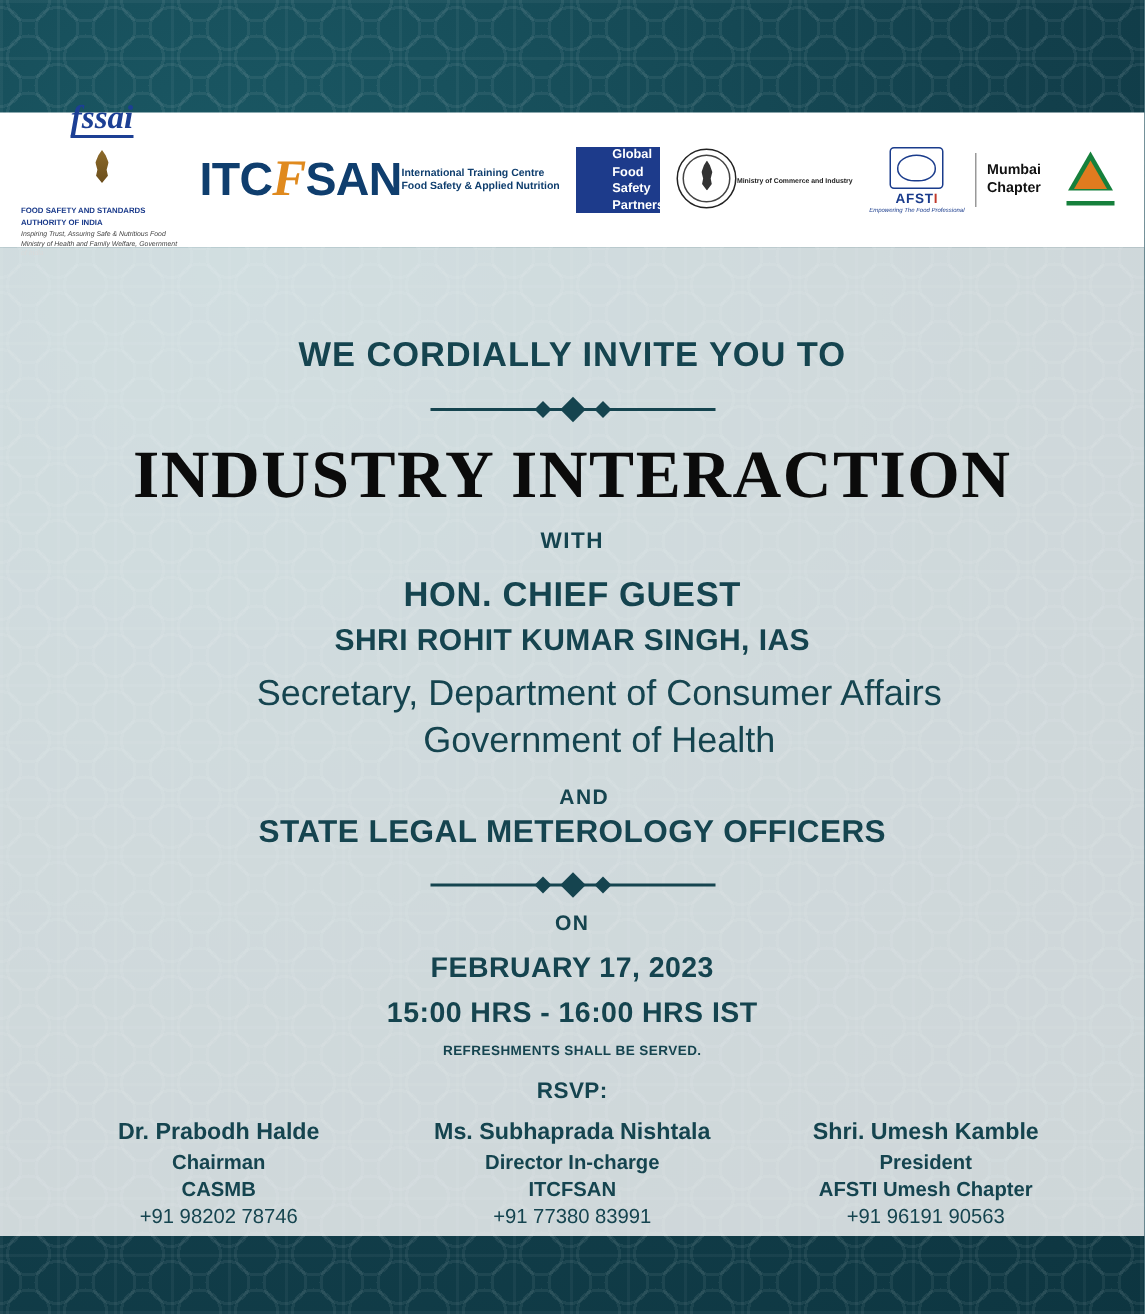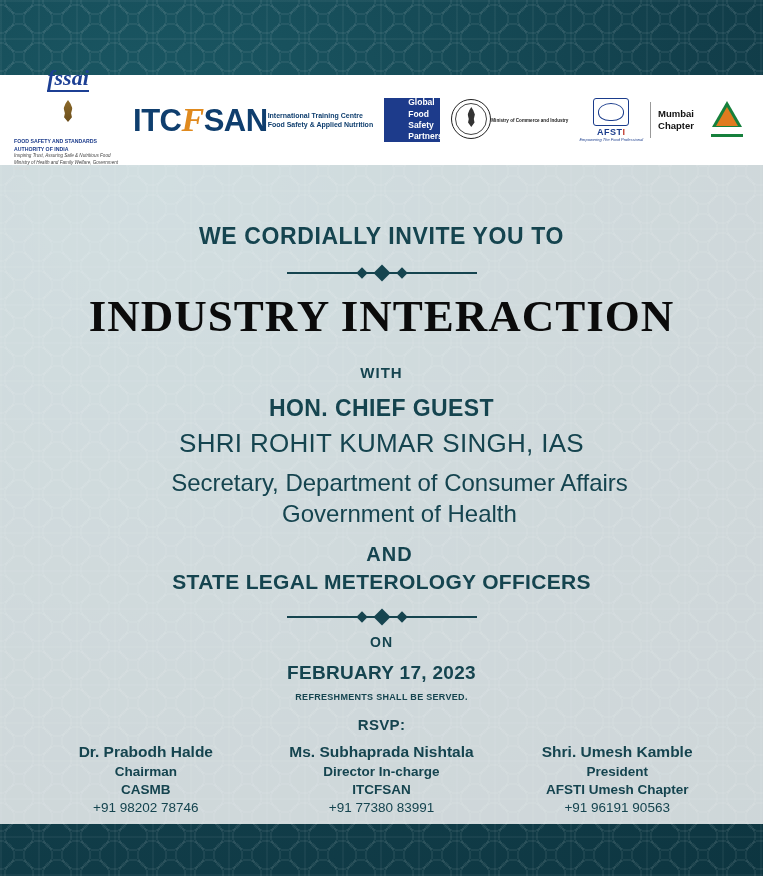--- a/index.html
+++ b/index.html
@@ -316,52 +316,52 @@
     transform: rotate(45deg);
   }
   .divider .dia.s1 { margin-left: -24px; width: 8px; height: 8px; top: 3px;}
   .divider .dia.s2 { margin-left: 16px; width: 8px; height: 8px; top: 3px;}
   .title {
     font-family: "Liberation Serif", serif;
     font-size: 45px;
     font-weight: bold;
     letter-spacing: 1px;
     color: #0b0b0b;
-    margin: 6px 0 22px 0;
+    margin: 6px 0 10px 0;
   }
   .with {
     font-size: 15px;
     font-weight: bold;
     letter-spacing: 1px;
     color: #15444f;
     margin-bottom: 14px;
   }
   .chiefguest {
     font-size: 23px;
     font-weight: bold;
     color: #15444f;
     letter-spacing: 0.4px;
   }
   .guestname {
-    font-size: 26px;
-    font-weight: normal;
+    font-size: 20px;
+    font-weight: bold;
     color: #15444f;
     margin-top: 6px;
     letter-spacing: 0.3px;
   }
   .designation {
     font-size: 24px;
     color: #15444f;
     margin-top: 8px;
     line-height: 1.3;
     font-weight: 400;
     padding-left: 36px;
   }
   .and {
-    font-size: 20px;
+    font-size: 14px;
     font-weight: bold;
     color: #15444f;
     letter-spacing: 1px;
     margin-top: 14px;
     margin-left: 16px;
   }
   .officers {
     font-size: 21px;
     font-weight: bold;
     color: #15444f;
@@ -397,21 +397,21 @@
   }
   .rsvp {
     font-size: 15px;
     font-weight: bold;
     color: #15444f;
     margin-top: 14px;
     letter-spacing: 0.3px;
   }
   .contacts {
     display: flex;
-    justify-content: flex-end;
+    justify-content: space-between;
     margin-top: 10px;
     padding: 0 38px;
     gap: 20px;
   }
   .contact {
     flex: 1 1 0;
     color: #15444f;
   }
   .c-name {
     font-size: 15.5px;
@@ -510,20 +510,21 @@
 
     <div class="divider">
       <div class="line"></div>
       <div class="dia s1"></div>
       <div class="dia"></div>
       <div class="dia s2"></div>
     </div>
 
     <div class="on">ON</div>
     <div class="date">FEBRUARY 17, 2023</div>
+    <div class="time">15:00 HRS - 16:00 HRS IST</div>
     <div class="refresh">REFRESHMENTS SHALL BE SERVED.</div>
     <div class="rsvp">RSVP:</div>
 
     <div class="contacts">
       <div class="contact">
         <div class="c-name">Dr. Prabodh Halde</div>
         <div class="c-role">Chairman</div>
         <div class="c-org">CASMB</div>
         <div class="c-phone">+91 98202 78746</div>
       </div>

